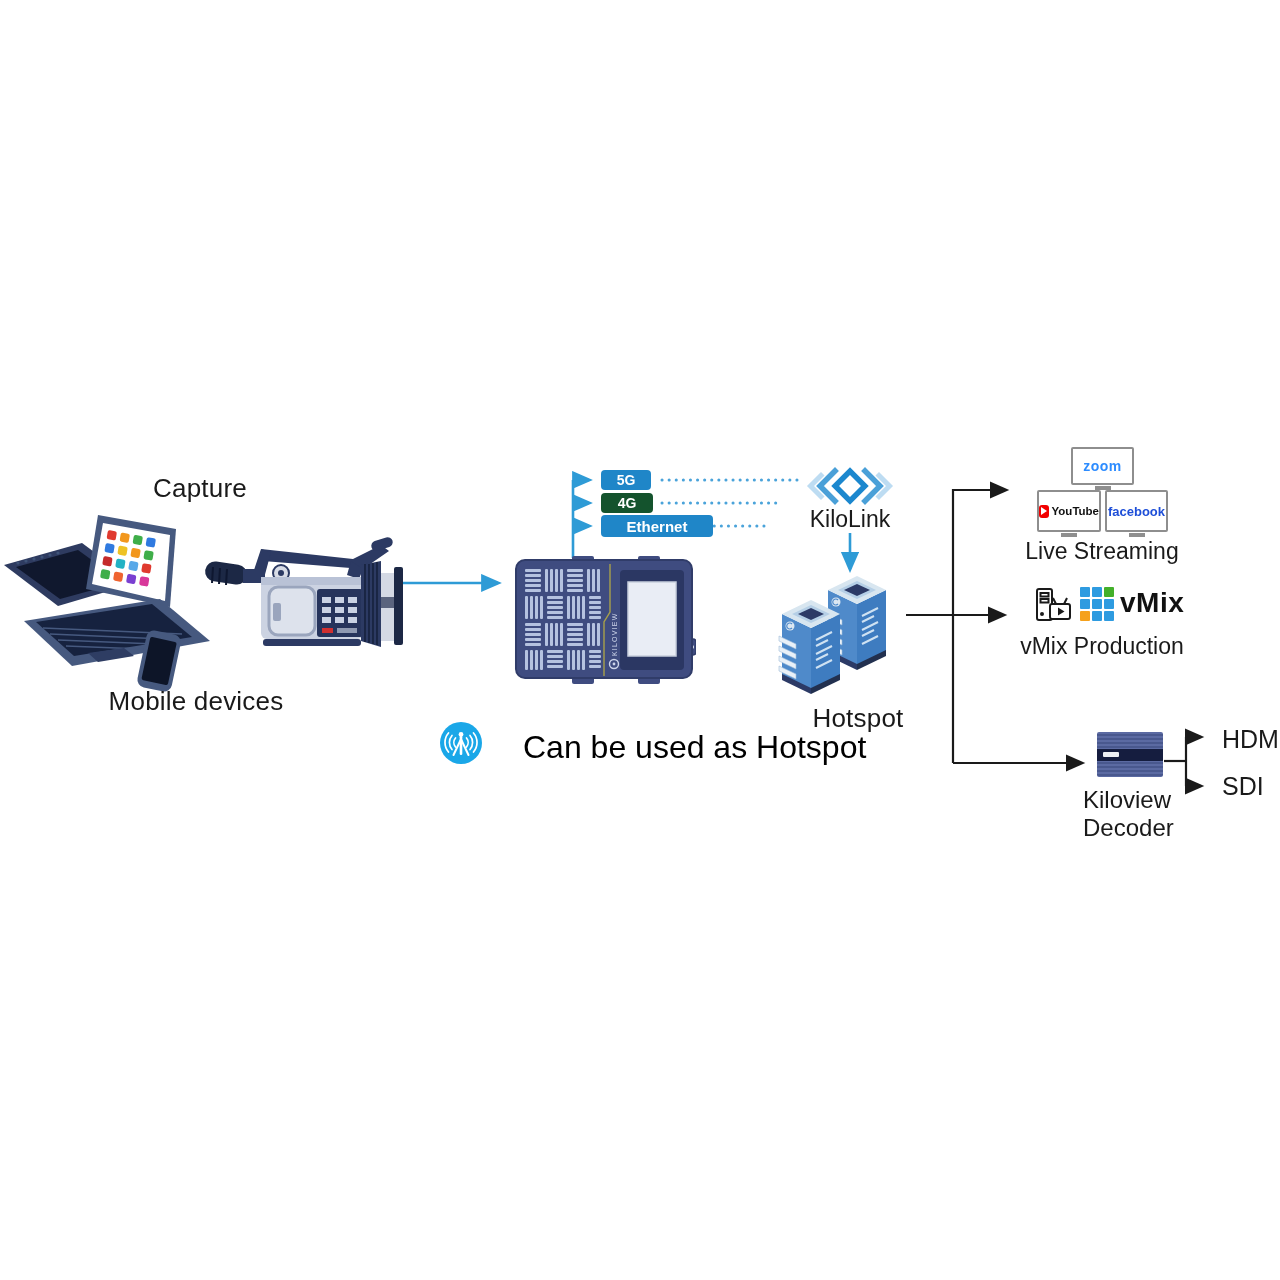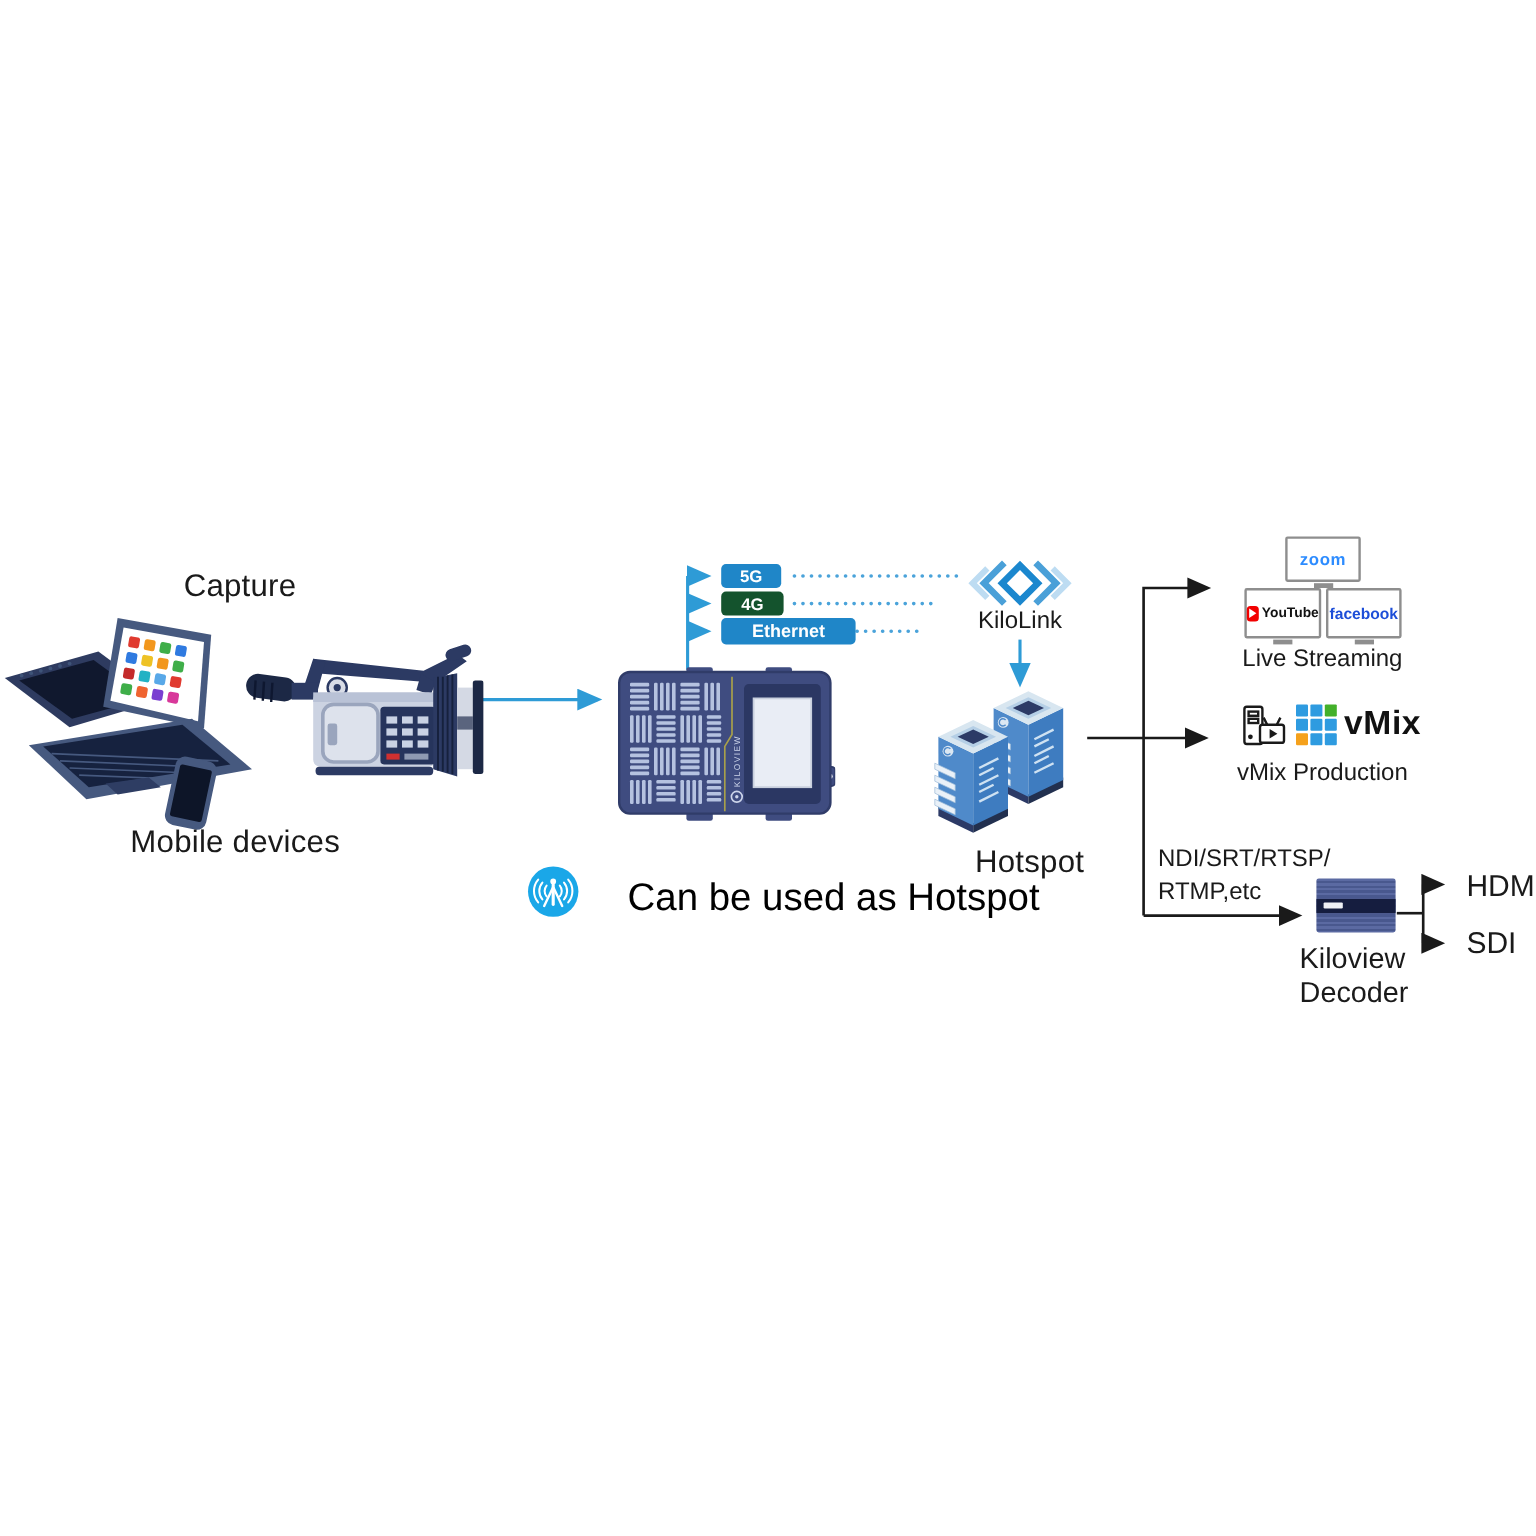--- a/index.html
+++ b/index.html
@@ -1,20 +1,20 @@
 <!DOCTYPE html>
 <html><head>
 <meta charset="utf-8">
 <style>
   html,body{margin:0;padding:0;background:#fff;}
   .canvas{position:relative;width:1280px;height:1280px;background:#fff;
           font-family:"Liberation Sans",sans-serif;color:#1a1a1a;overflow:hidden;}
   .abs{position:absolute;}
   .lbl{position:absolute;font-size:26px;letter-spacing:.2px;text-align:center;white-space:nowrap;}
-  .lbl-sm{position:absolute;font-size:20px;text-align:center;white-space:nowrap;}
+  .lbl-sm{position:absolute;font-size:23px;text-align:center;white-space:nowrap;}
   .chip{position:absolute;border-radius:4px;color:#fff;font-weight:bold;font-size:14px;
         display:flex;align-items:center;justify-content:center;}
   .chip-blue{background:#1f86c8;}
   .chip-orange{background:#14532d;}
   .hotspot-note{position:absolute;color:#000000;font-size:32px;white-space:nowrap;margin-left:34px;}
   .monitor{position:absolute;background:#fff;border:2px solid #8e8e8e;border-radius:2px;
            display:flex;align-items:center;justify-content:center;gap:4px;}
   .monitor .stand{position:absolute;left:50%;bottom:-7px;transform:translateX(-50%);
                   width:16px;height:4px;background:#8e8e8e;}
   .zoom-text{color:#2d8cff;font-weight:bold;font-size:14px;letter-spacing:.5px;text-align:center;}
@@ -406,24 +406,20 @@
         <div style="background:#2e9be0"></div>
         <div style="background:#2e9be0"></div>
       <div style="background:#f5a11c"></div>
         <div style="background:#2e9be0"></div>
         <div style="background:#2e9be0"></div>
     </div>
     <span class="vmix-word">vMix</span>
   </div>
   <div class="lbl-sm" style="left:1002px;top:633px;width:200px;">vMix Production</div>
 
-  <div class="proto" style="left:965px;top:703px;">
-    <div>NDI/SRT/RTSP/</div>
-    <div>RTMP,etc</div>
-  </div>
 
   <div class="decoder">
     <div class="decoder-band">
       <div class="decoder-dash"></div>
     </div>
   </div>
 
   <div class="decoder-name" style="left:1083px;top:786px;">
     <div>Kiloview</div>
     <div>Decoder</div>

